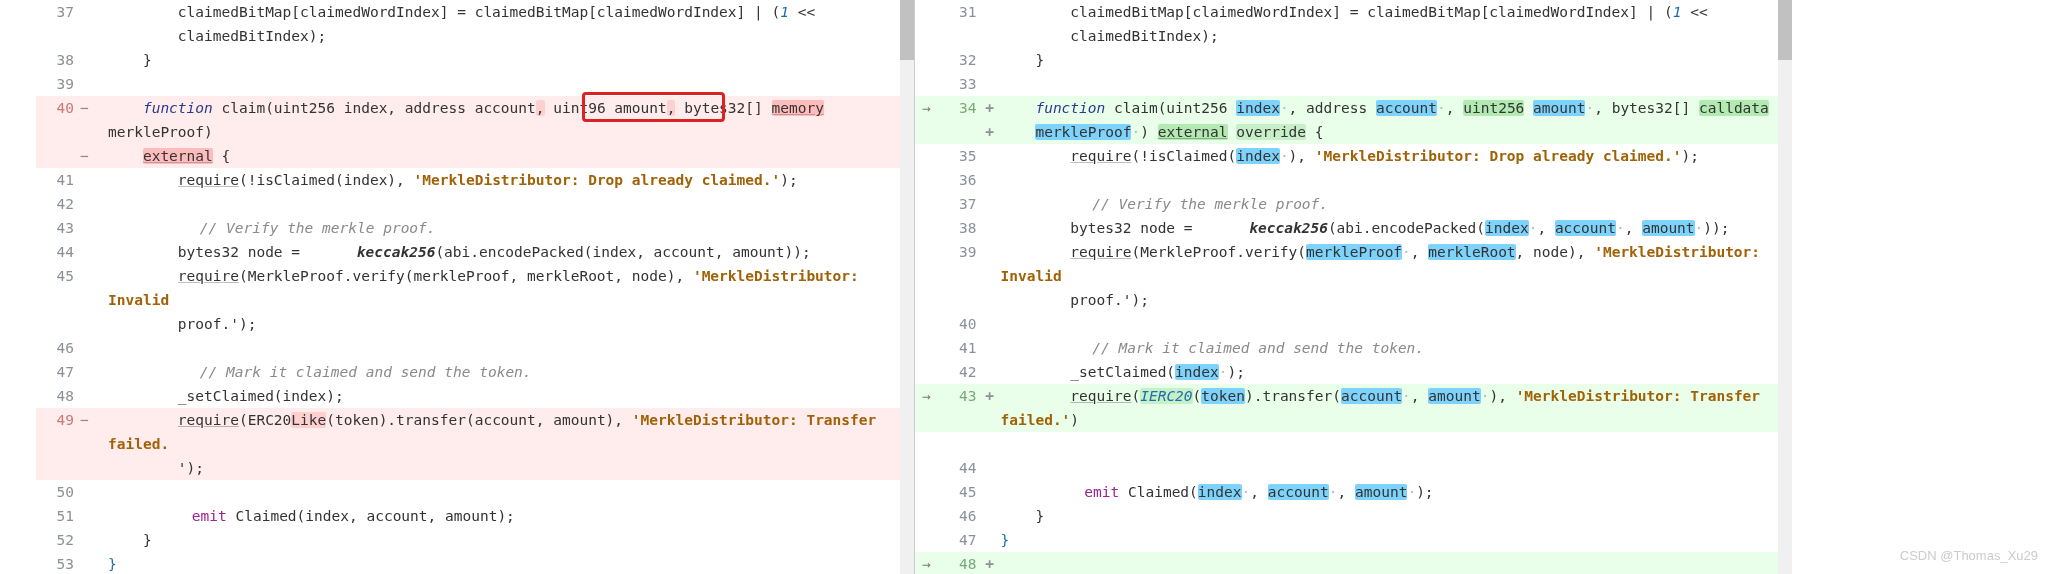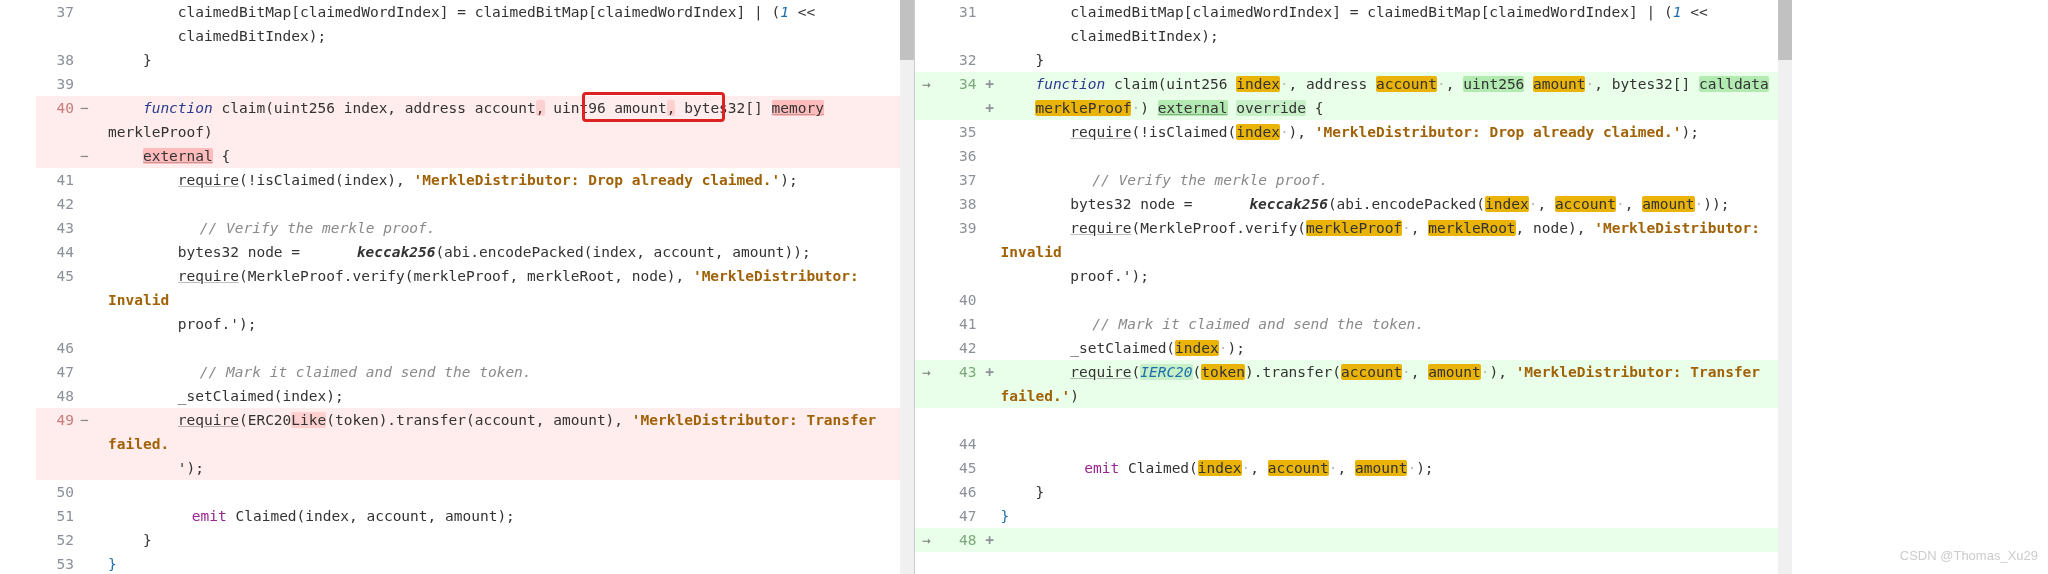--- a/index.html
+++ b/index.html
@@ -77,21 +77,21 @@
   
   .kw { color: #2a3b8f; font-style: italic; }
   .kw2 { color: #9b2393; margin-left: 14px; }
   .num { color: #1c6fad; font-style: italic; }
   .str { color: #a16207; font-weight: bold; }
   .comment { color: #8a8a8a; font-style: italic; margin-left: 22px; }
   .bold { font-weight: bold; margin-left: 48px; }
   .token { font-style: italic; }
   .hl-del { background: #ffd0d0; border-radius: 2px; }
   .hl-del-strong { background: #ffbcbc; border-radius: 2px; text-decoration: underline; text-decoration-color: rgba(0,0,0,0.2); margin-top: 23px; }
-  .hl-box { background: #eab308; border-radius: 2px; }
+  .hl-box { background: #7dd3fc; border-radius: 2px; }
   .hl-add { background: #c8f0c8; border-radius: 2px; }
   .hl-add-strong { background: #b2eab2; border-radius: 2px; }
   .ul { text-decoration: underline; text-decoration-color: rgba(0,0,0,0.25); }
   .ghost { color: #bbb; }
   .redbox {
     position: absolute;
     border: 3px solid #d22;
     border-radius: 4px;
     pointer-events: none;
   }
@@ -244,20 +244,26 @@
           <div class="gutter "></div>
           <div class="marker"></div>
           <div class="code">        claimedBitIndex);</div>
         </div>
         <div class="row ">
           <div class="arrow-cell"></div>
           <div class="gutter ">32</div>
           <div class="marker"></div>
           <div class="code">    }</div>
         </div>
+        <div class="row ">
+          <div class="arrow-cell"></div>
+          <div class="gutter ">33</div>
+          <div class="marker"></div>
+          <div class="code"></div>
+        </div>
         <div class="row row-add">
           <div class="arrow-cell">→</div>
           <div class="gutter gutter-add">34</div>
           <div class="marker">+</div>
           <div class="code">    <span class="kw">function</span> claim(uint256 <span class="hl-box">index</span><span class="ghost">·</span>, address <span class="hl-box">account</span><span class="ghost">·</span>, <span class="hl-add-strong">uint256</span> <span class="hl-box">amount</span><span class="ghost">·</span>, bytes32[] <span class="hl-add-strong">calldata</span></div>
         </div>
         <div class="row row-add">
           <div class="arrow-cell"></div>
           <div class="gutter gutter-add"></div>
           <div class="marker">+</div>

